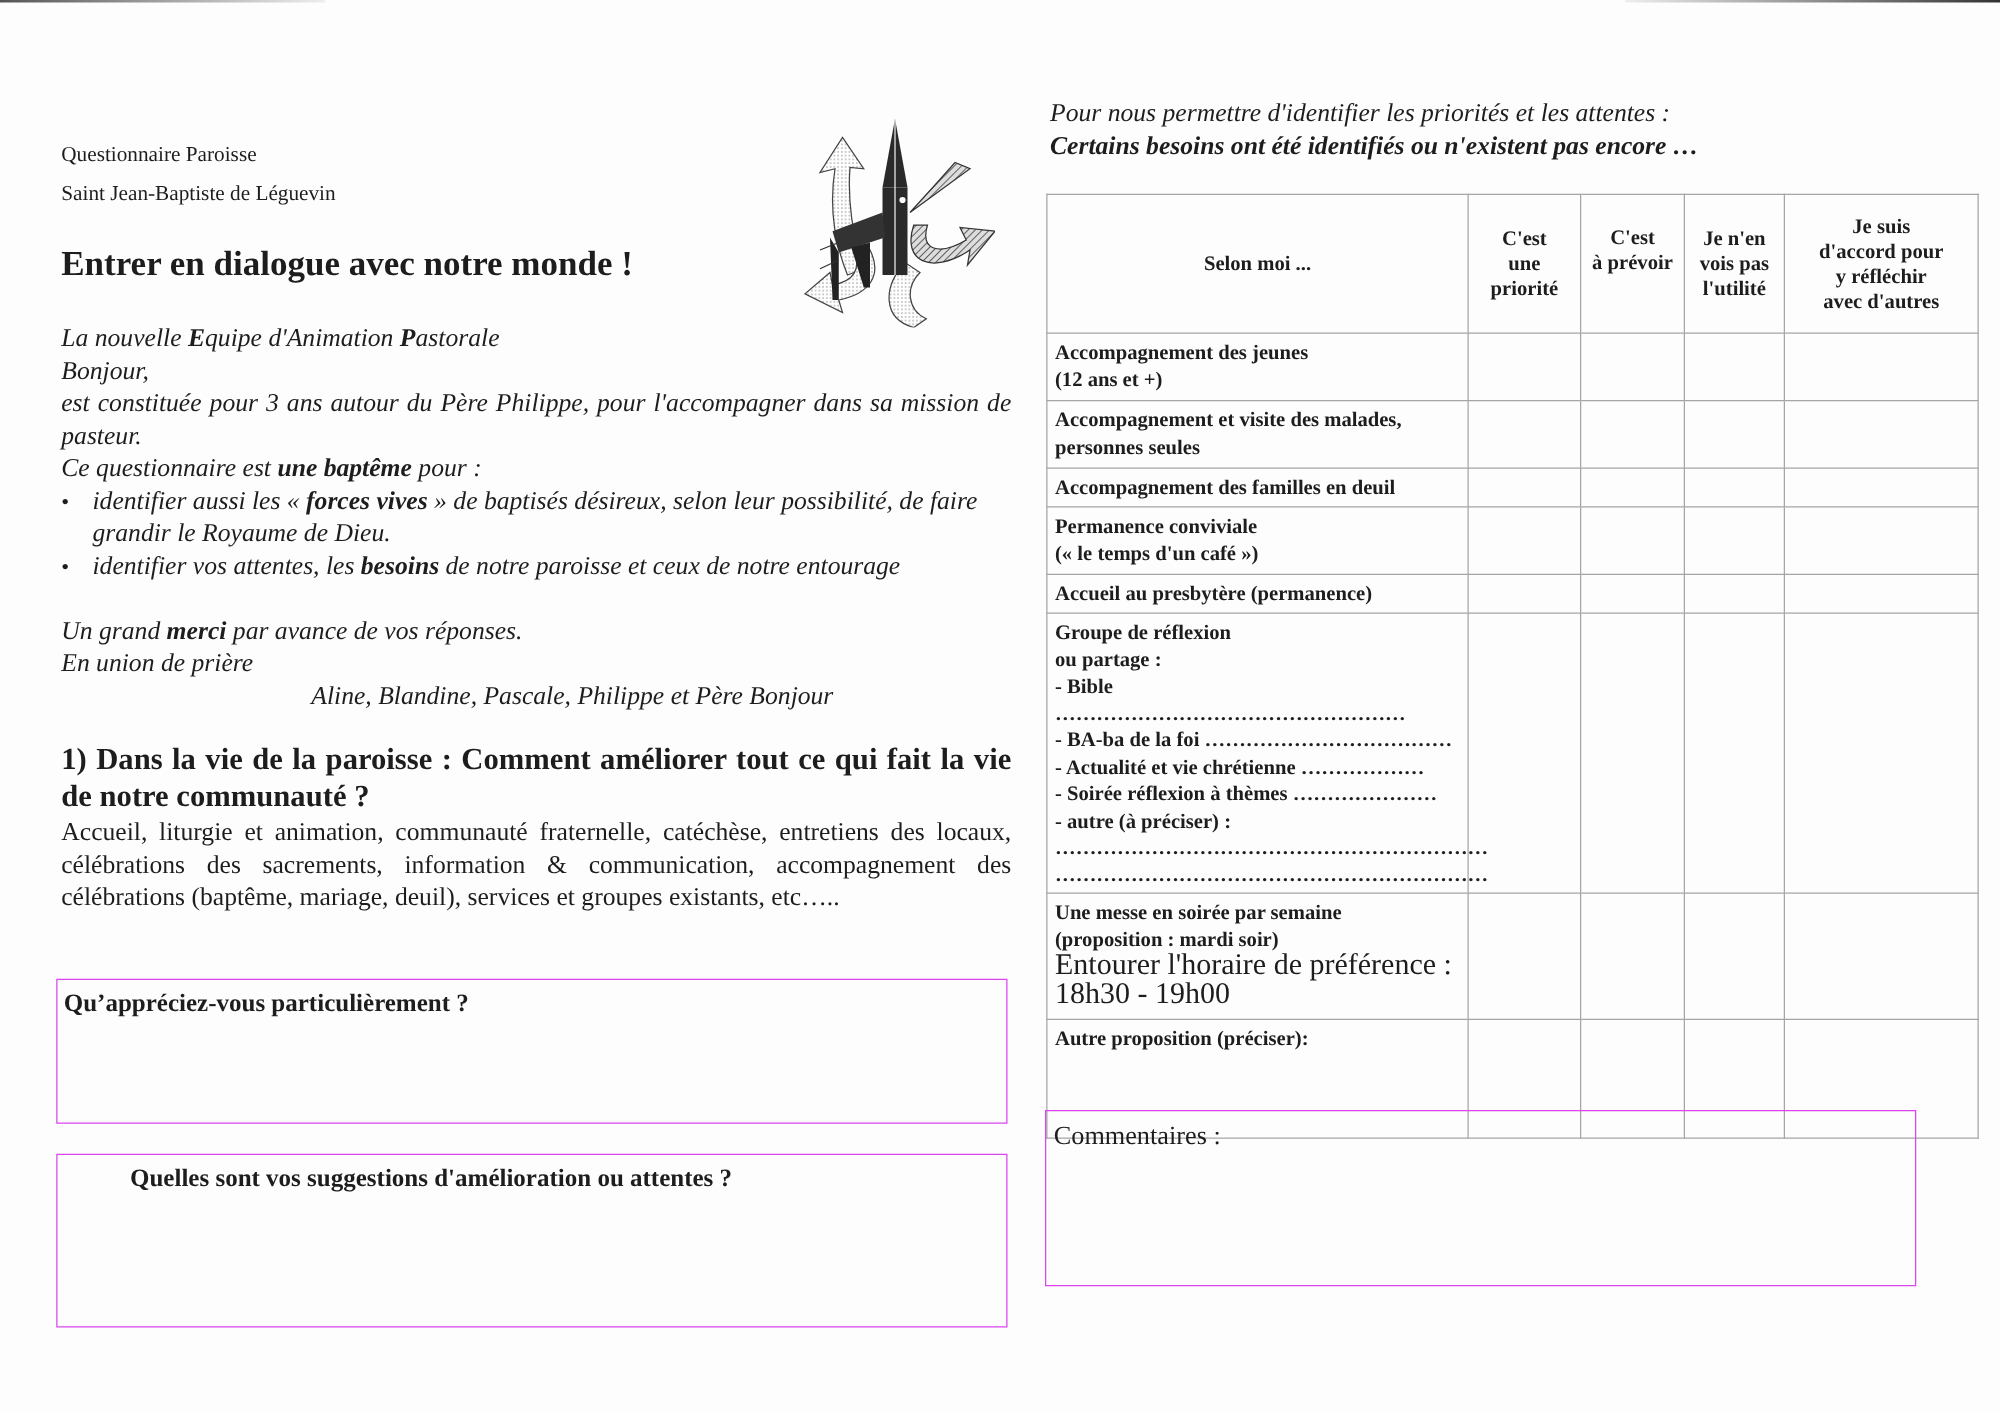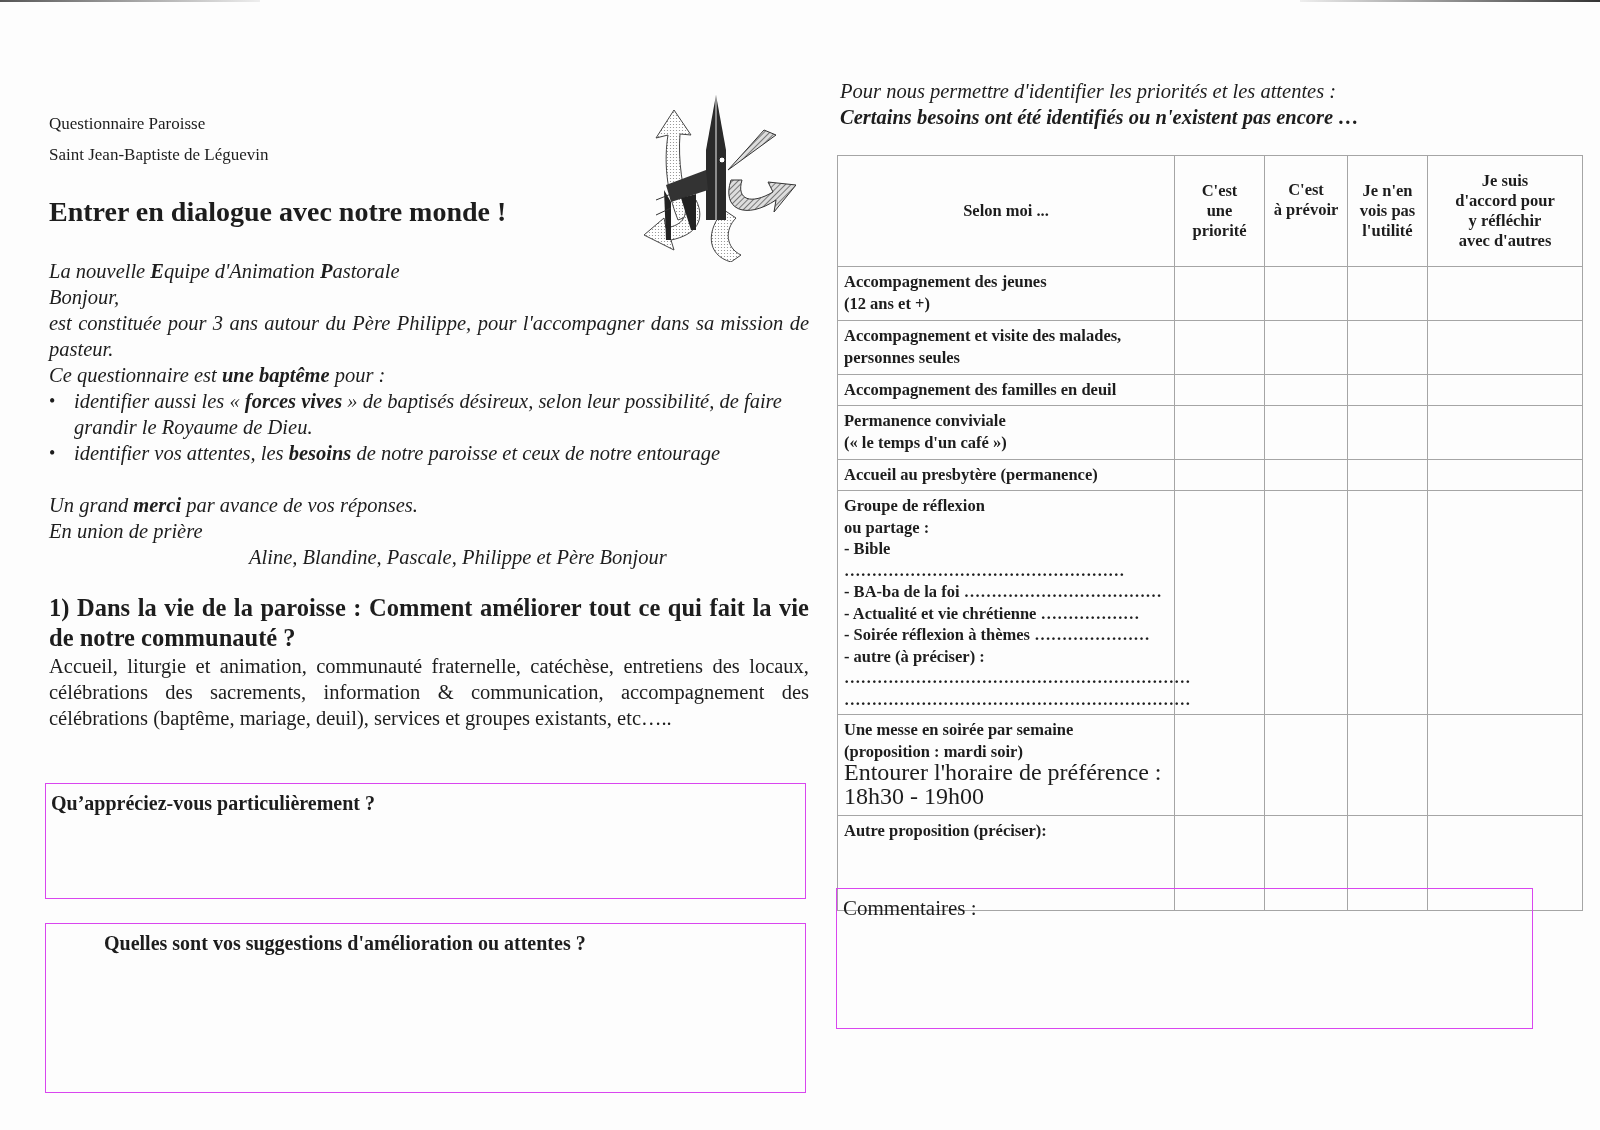--- a/index.html
+++ b/index.html
@@ -23,21 +23,21 @@
     .intro li { position: relative; }
     .intro li::before { content: "\2022"; position: absolute; left: -25px; font-style: normal; font-size: 18px; }
     .intro .spacer { height: 26px; }
     .intro .signature { padding-left: 200px; }
 
     .section1-title { position: absolute; left: 49px; top: 593px; width: 760px; font-size: 24.5px; font-weight: bold; line-height: 30px; margin: 0; text-align: justify; }
     .section1-body { position: absolute; left: 49px; top: 653px; width: 760px; font-size: 20.5px; line-height: 26px; text-align: justify; margin: 0; }
 
     .box { position: absolute; border: 1px solid #d946ef; box-sizing: border-box; }
     .box-appreciate { left: 45px; top: 783px; width: 761px; height: 116px; }
-    .box-suggestions { left: 45px; top: 923px; width: 761px; height: 170px; }
+    .box-suggestions { left: 45px; top: 923px; width: 761px; height: 139px; }
     .box-label { position: absolute; font-size: 20px; font-weight: bold; }
     .box-appreciate .box-label { left: 5px; top: 8px; }
     .box-suggestions .box-label { left: 58px; top: 8px; }
     .answer-area { position: absolute; left: 6px; right: 6px; bottom: 6px; top: 40px; border: none; background: transparent; resize: none; outline: none; font-family: "Liberation Serif", serif; font-size: 18px; }
 
     
     .right-intro { position: absolute; left: 840px; top: 78px; font-size: 20.5px; line-height: 26px; margin: 0; font-style: italic; }
     .right-intro .bold { font-weight: bold; }
 
     table.needs {

